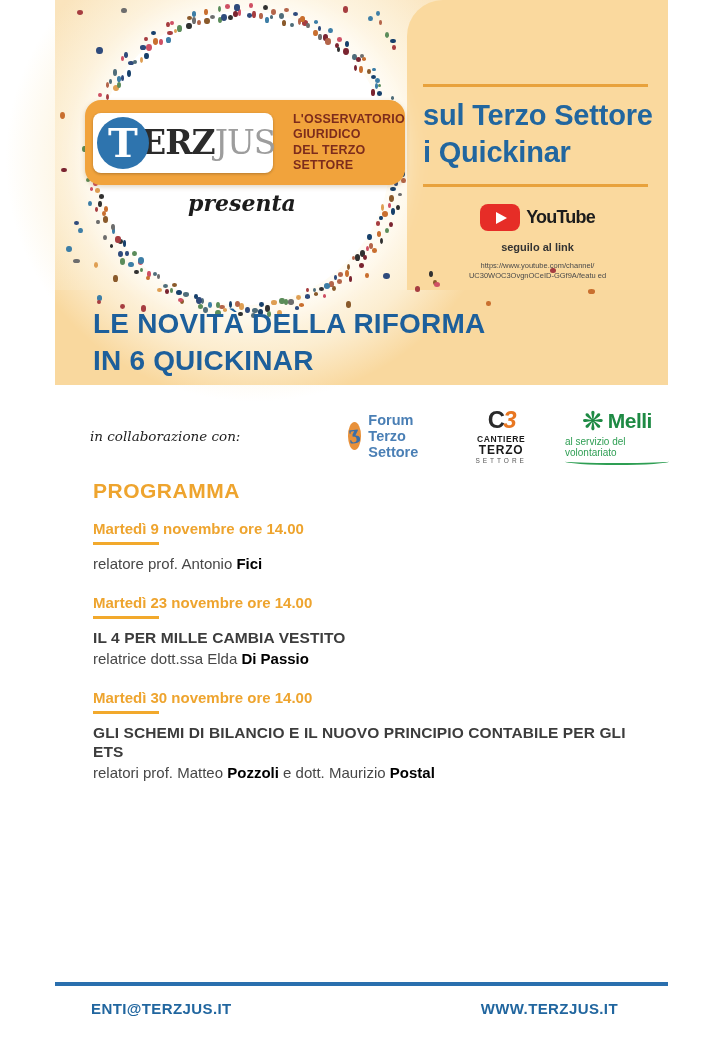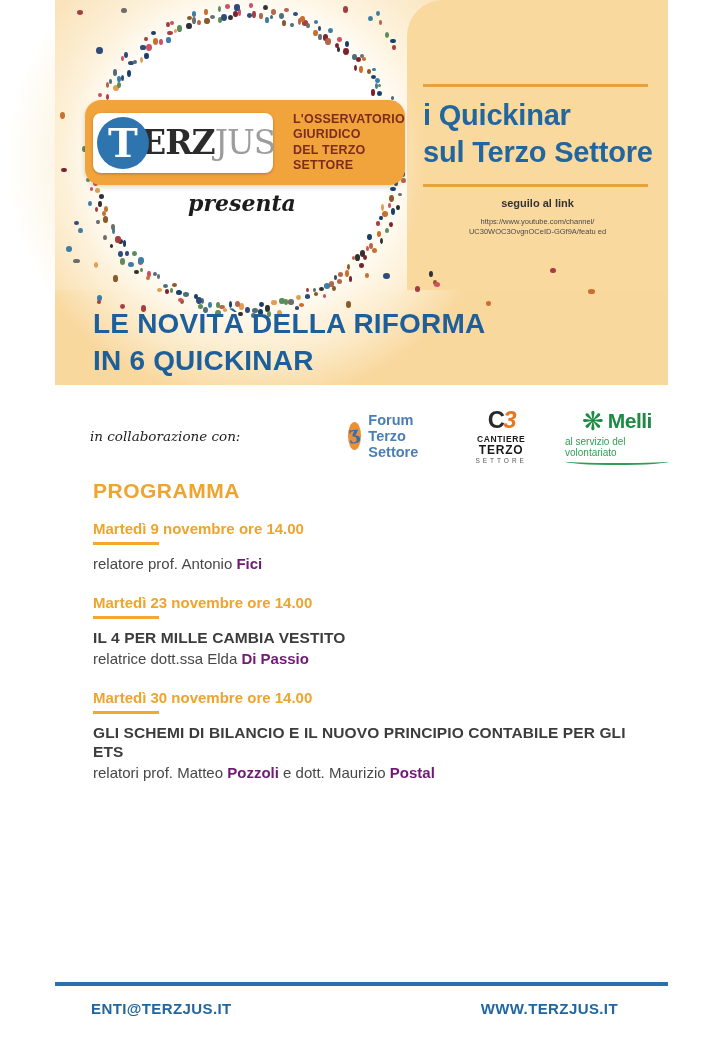--- a/index.html
+++ b/index.html
@@ -83,43 +83,49 @@
   .csv-swoosh{width:104px;height:5px;border-bottom:2px solid #2e9e53;border-radius:50%;}
 
   
   .program{padding:14px 30px 0 38px;}
   .program-title{font-size:21px;font-weight:bold;color:#eea42e;letter-spacing:0.5px;margin-bottom:17px;}
   .event{margin-bottom:21px;}
   .event-date{font-size:15px;line-height:18px;font-weight:bold;color:#eea42e;}
   .event-underline{width:66px;height:3px;background:#f2a92c;margin:4px 0 9px 0;}
   .event-title{font-size:15.5px;line-height:19px;font-weight:bold;color:#3c3c3c;letter-spacing:0.1px;}
   .event-speaker{font-size:15px;line-height:19px;color:#474747;margin-top:2px;}
-  .event-speaker .b{font-weight:bold;color:#701a75;}
+  .event-speaker .b{font-weight:bold;color:#000000;}
 
   
   .footer{position:absolute;left:0;top:982px;width:613px;border-top:4px solid #2a6fae;
     display:flex;justify-content:space-between;padding:14px 50px 0 36px;box-sizing:border-box;}
   .footer a{font-size:15px;font-weight:bold;color:#21669f;text-decoration:none;letter-spacing:0.4px;}
 </style>
 </head>
 <body>
 
 <div class="page">
 
   <div class="hero">
     <div class="band"></div>
     <div class="hero-glow"></div>
 
     <div class="right-panel">
       <div class="panel-rule rule-top"></div>
       <div class="panel-title">
+        <div>sul Terzo Settore</div>
         <div>i Quickinar</div>
-        <div>sul Terzo Settore</div>
       </div>
       <div class="panel-rule"></div>
+      <div class="yt-row">
+        <span class="yt-badge">
+            <span class="yt-play"></span>
+          </span>
+        <span class="yt-word">YouTube</span>
+      </div>
       <div class="follow">seguilo al link</div>
       <div class="yt-url">
         <div>https://www.youtube.com/channel/</div>
         <div>UC30WOC3OvgnOCeID-GGf9A/featu ed</div>
       </div>
     </div>
 
     <div class="people-circle"></div>
     <div class="dots" id="dots">
         <span class="dot" style="left: 334.468px; top: 155.217px; width: 5.93072px; height: 6.09709px; background: rgb(49, 49, 49);"></span>

